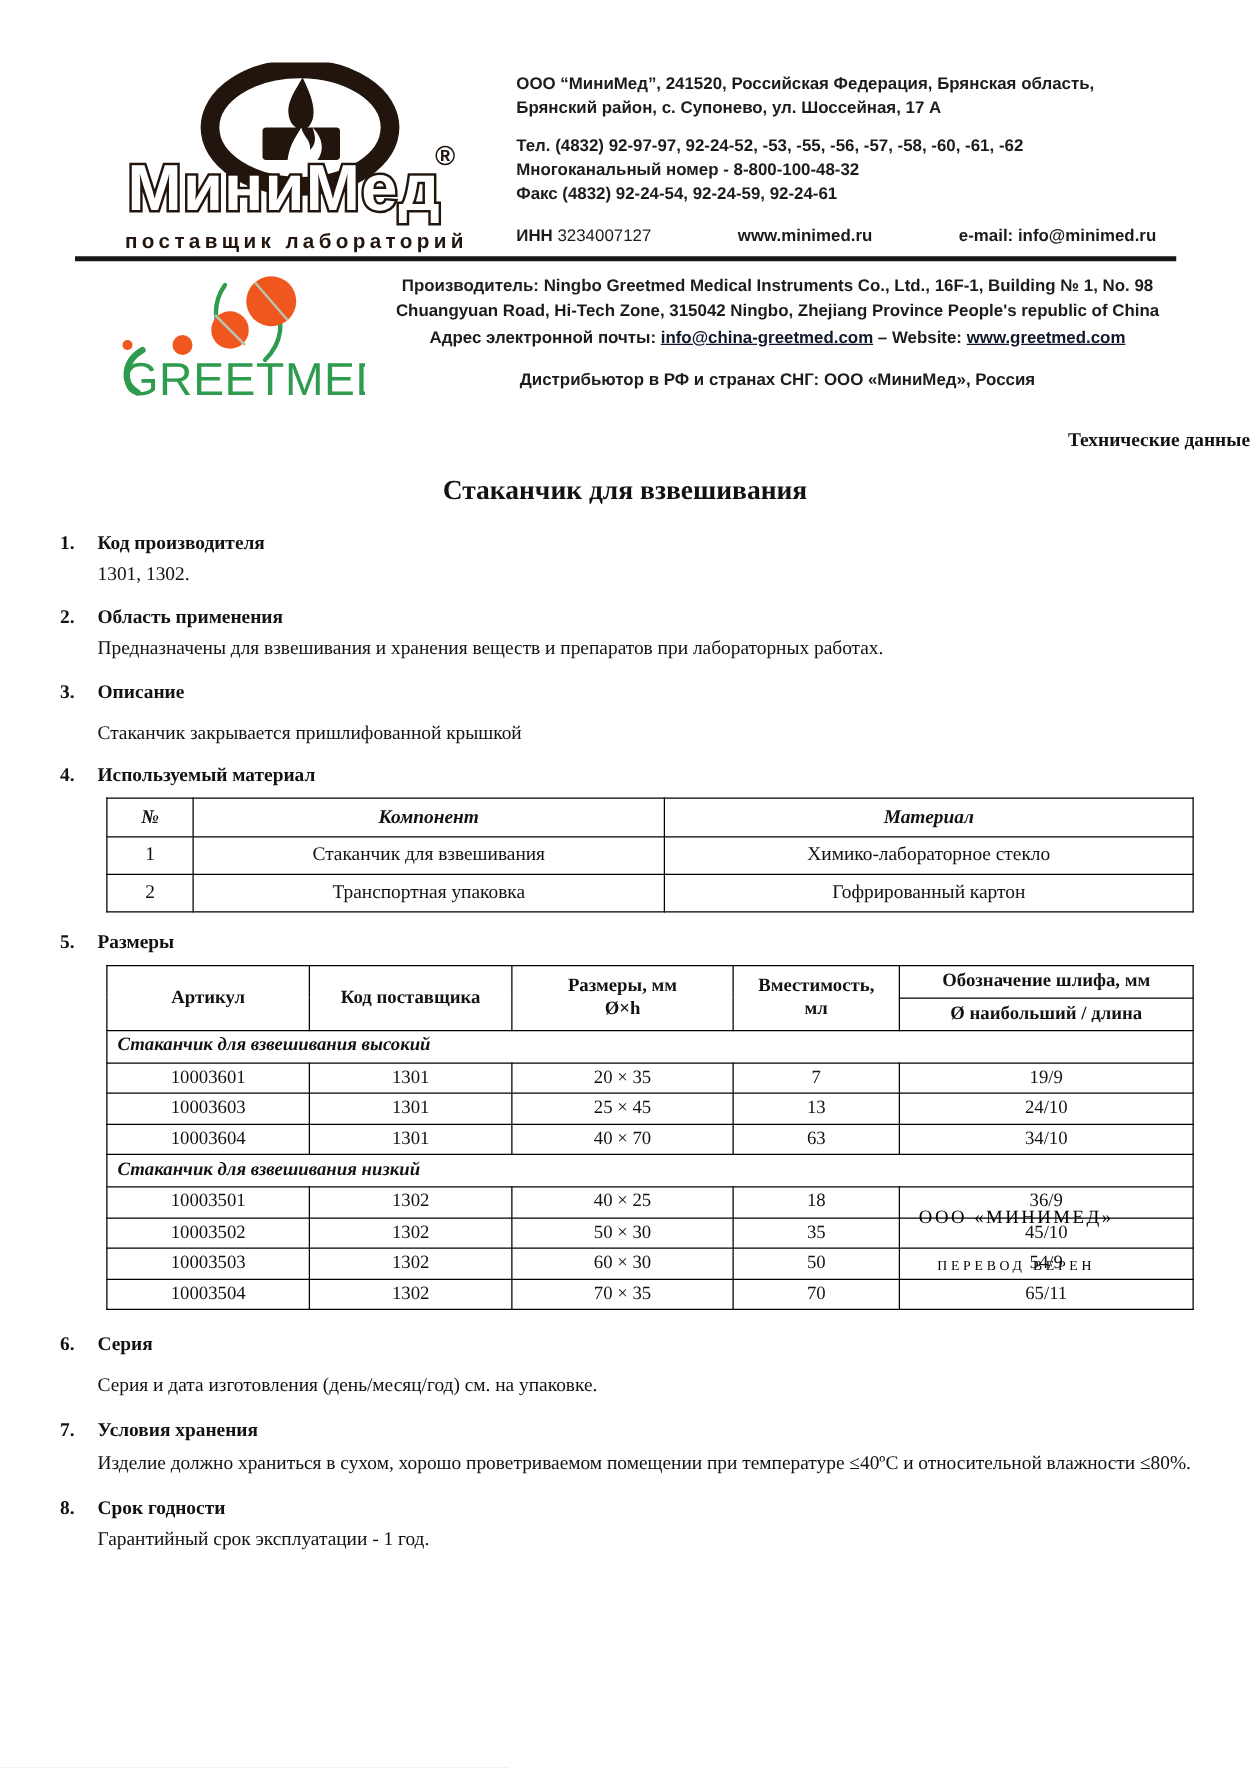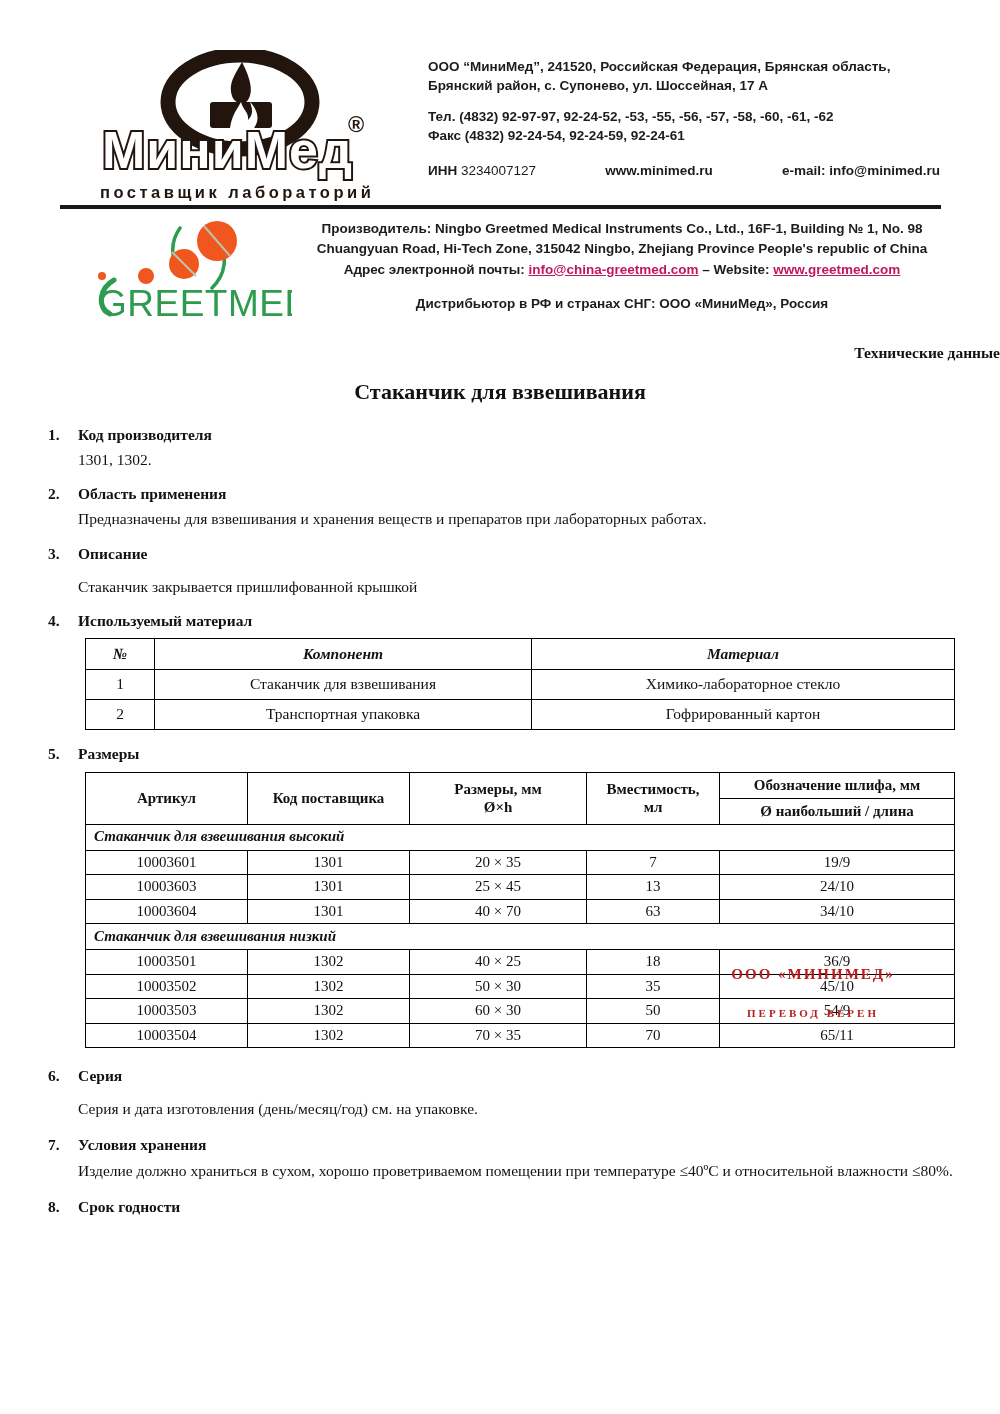--- a/index.html
+++ b/index.html
@@ -8,37 +8,37 @@
     width:1000px;height:1414px;
     background:#ffffff;
     margin:0 auto;
     overflow:hidden;
     font-family:"Liberation Serif", serif;
     color:#121212;
   }
   
   .minimed-logo{position:absolute;left:92px;top:50px;width:305px;height:155px;}
   .header-info{
-    position:absolute;left:428px;top:58px;width:512px;
+    position:absolute;left:413px;top:58px;width:512px;
     font-family:"Liberation Sans", sans-serif;
     font-weight:bold;font-size:13.5px;line-height:1.38;color:#1c1c1c;
   }
   .header-info .block{margin-bottom:13px;}
   .inn-row{display:flex;justify-content:space-between;align-items:baseline;margin-top:16px;}
   .inn-label{font-weight:bold;}
   .inn-value{font-weight:normal;}
   .rule{position:absolute;left:60px;top:205px;width:881px;height:4px;background:#171717;}
   
   .greetmed-logo{position:absolute;left:84px;top:214px;width:208px;height:118px;}
   .mfr-info{
     position:absolute;left:306px;top:219px;width:632px;text-align:center;
     font-family:"Liberation Sans", sans-serif;
     font-weight:bold;font-size:13.5px;line-height:1.5;color:#1c1c1c;
   }
-  .mfr-info a{color:#be185d;}
+  .mfr-info a{color:#0f172a;}
   .mfr-distributor{margin-top:14px;}
   
   .doc-body{position:absolute;left:0;top:344px;width:1000px;}
   .doc-subtitle{text-align:right;font-weight:bold;font-size:15.5px;}
   .doc-title{text-align:center;font-weight:bold;font-size:22px;margin-top:17px;}
   .sections{margin:20px 45px 0 48px;font-size:15.5px;line-height:1.3;}
   .sec-head{display:flex;font-weight:bold;margin-top:14px;}
   .sec-num{width:30px;flex:0 0 30px;}
   .sec-body{margin:5px 0 0 30px;}
   .sec-body.gap{margin-top:13px;}
@@ -58,21 +58,21 @@
   .t-sizes th{font-weight:bold;line-height:1.25;padding:3px 4px;}
   .t-sizes td{height:21.5px;}
   .t-sizes .c1{width:153px;}
   .t-sizes .c2{width:153px;}
   .t-sizes .c3{width:168px;}
   .t-sizes .c4{width:124px;}
   .group-row td{font-weight:bold;font-style:italic;text-align:left;padding-left:8px;height:23px;}
   
   .stamp{
     position:absolute;left:718px;top:966px;width:190px;text-align:center;
-    font-family:"Liberation Serif", serif;font-weight:bold;color:#b91c1c;
+    font-family:"Liberation Serif", serif;font-weight:normal;color:#000000;
   }
   .stamp-line1{font-size:15px;letter-spacing:2px;white-space:nowrap;}
   .stamp-line2{font-size:11px;letter-spacing:3px;margin-top:24px;white-space:nowrap;}
 </style>
 </head>
 <body>
 
 <div class="page">
 
   <div class="minimed-logo">
@@ -89,20 +89,21 @@
     </svg>
   </div>
 
   <div class="header-info">
     <div class="block">
       <div>ООО “МиниМед”, 241520, Российская Федерация, Брянская область,</div>
       <div>Брянский район, с. Супонево, ул. Шоссейная, 17 А</div>
     </div>
     <div class="block">
       <div>Тел. (4832) 92-97-97, 92-24-52, -53, -55, -56, -57, -58, -60, -61, -62</div>
+      <div>Многоканальный номер - 8-800-100-48-32</div>
       <div>Факс (4832) 92-24-54, 92-24-59, 92-24-61</div>
     </div>
     <div class="inn-row">
       <span>
         <span class="inn-label">ИНН</span>
         <span class="inn-value">3234007127</span>
       </span>
       <span>www.minimed.ru</span>
       <span>e-mail: info@minimed.ru</span>
     </div>
@@ -267,20 +268,21 @@
       <div class="sec-head" style="margin-top:16px;">
         <span class="sec-num">7.</span>
         <span>Условия хранения</span>
       </div>
       <div class="sec-body justify">Изделие должно храниться в сухом, хорошо проветриваемом помещении при температуре ≤40ºС и относительной влажности ≤80%.</div>
 
       <div class="sec-head" style="margin-top:16px;">
         <span class="sec-num">8.</span>
         <span>Срок годности</span>
       </div>
+      <div class="sec-body">Гарантийный срок эксплуатации - 1 год.</div>
 
     </div>
   </div>
 
   <div class="stamp">
     <div class="stamp-line1">ООО «МИНИМЕД»</div>
     <div class="stamp-line2">ПЕРЕВОД  ВЕРЕН</div>
   </div>
 
 </div>

